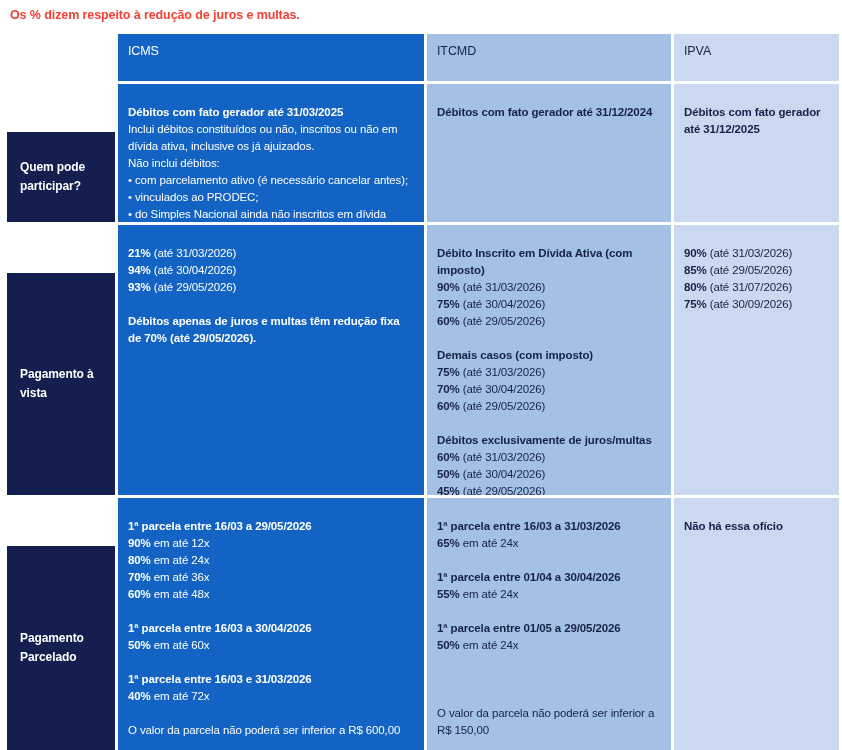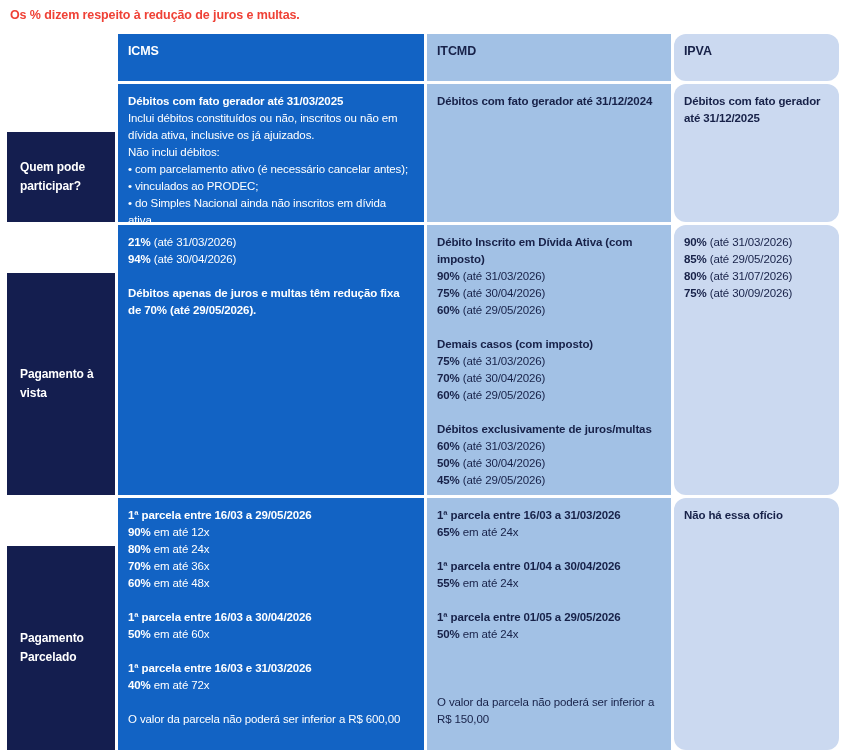--- a/index.html
+++ b/index.html
@@ -16,28 +16,28 @@
     font-family:"Liberation Sans", sans-serif;}
   .page{position:relative;width:748px;height:750px;}
   .note{position:absolute;left:10px;top:8px;font-weight:700;font-size:12.5px;
     color:var(--note-red);letter-spacing:-0.1px;}
   .grid{position:absolute;left:7px;top:34px;display:grid;
     grid-template-columns:108px 306px 244px 165px;
     grid-template-rows:47px 138px 270px 252px;
     gap:3px;background:#ffffff;}
   .cell{overflow:hidden;}
   .corner{background:transparent;}
-  .head{font-weight:700;font-size:12.5px;padding:10px 10px;letter-spacing:-0.1px;}
+  .head{font-weight:400;font-size:12.5px;padding:10px 10px;letter-spacing:-0.1px;}
   .icms{background:var(--icms-bg);color:var(--light-text);}
   .itcmd{background:var(--itcmd-bg);color:var(--dark-text);}
-  .ipva{background:var(--ipva-bg);color:var(--dark-text);border-radius:12px;}
+  .ipva{background:var(--ipva-bg);color:var(--dark-text);}
   .rowlabel{background:var(--label-bg);color:var(--light-text);font-weight:700;
     font-size:12px;display:flex;align-items:center;padding:0 12px 0 13px;
     line-height:19px;letter-spacing:-0.1px;margin-top:48px;}
-  .body{padding:9px 10px;font-size:11.5px;line-height:17px;letter-spacing:-0.12px;}
+  .body{padding:20px 10px;font-size:11.5px;line-height:17px;letter-spacing:-0.12px;}
   .line{min-height:17px;}
   .b{font-weight:700;}
   .i{}
 </style>
 </head>
 <body>
 
 <div class="page">
   <div class="note">Os % dizem respeito à redução de juros e multas.</div>
 
@@ -61,20 +61,21 @@
         <div class="line"><span class="b">Débitos com fato gerador até 31/12/2024</span></div>
       </div>
     <div class="cell body ipva">
         <div class="line"><span class="b">Débitos com fato gerador até 31/12/2025</span></div>
       </div>
 
     <div class="cell rowlabel">Pagamento à vista</div>
     <div class="cell body icms">
         <div class="line"><span class="b">21%</span><span> (até 31/03/2026)</span></div>
         <div class="line"><span class="b">94%</span><span> (até 30/04/2026)</span></div>
+        <div class="line"><span class="b">93%</span><span> (até 29/05/2026)</span></div>
         <div class="line">&nbsp;</div>
         <div class="line"><span class="b">Débitos apenas de juros e multas têm redução fixa de 70% (até 29/05/2026).</span></div>
       </div>
     <div class="cell body itcmd">
         <div class="line"><span class="b">Débito Inscrito em Dívida Ativa (com imposto)</span></div>
         <div class="line"><span class="b">90%</span><span> (até 31/03/2026)</span></div>
         <div class="line"><span class="b">75%</span><span> (até 30/04/2026)</span></div>
         <div class="line"><span class="b">60%</span><span> (até 29/05/2026)</span></div>
         <div class="line">&nbsp;</div>
         <div class="line"><span class="b">Demais casos (com imposto)</span></div>

